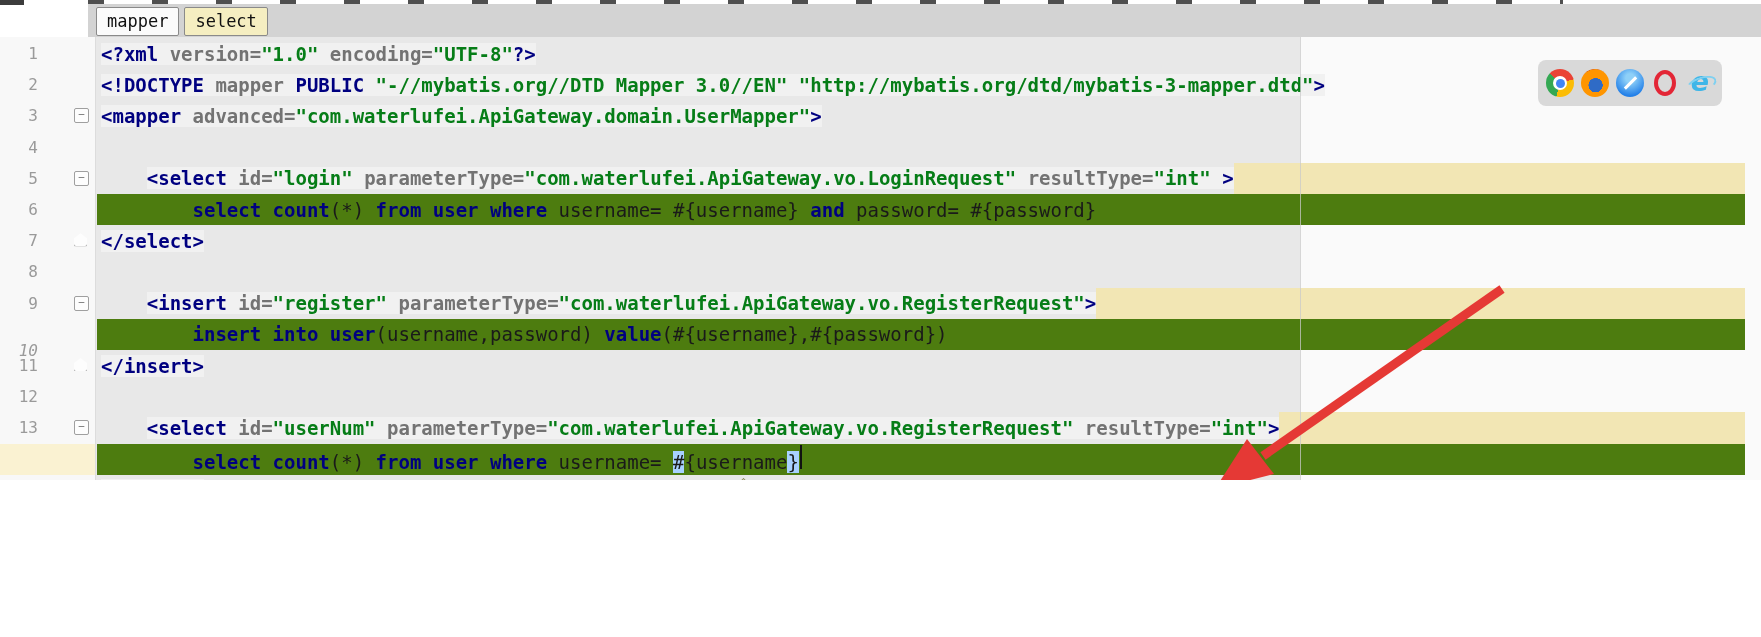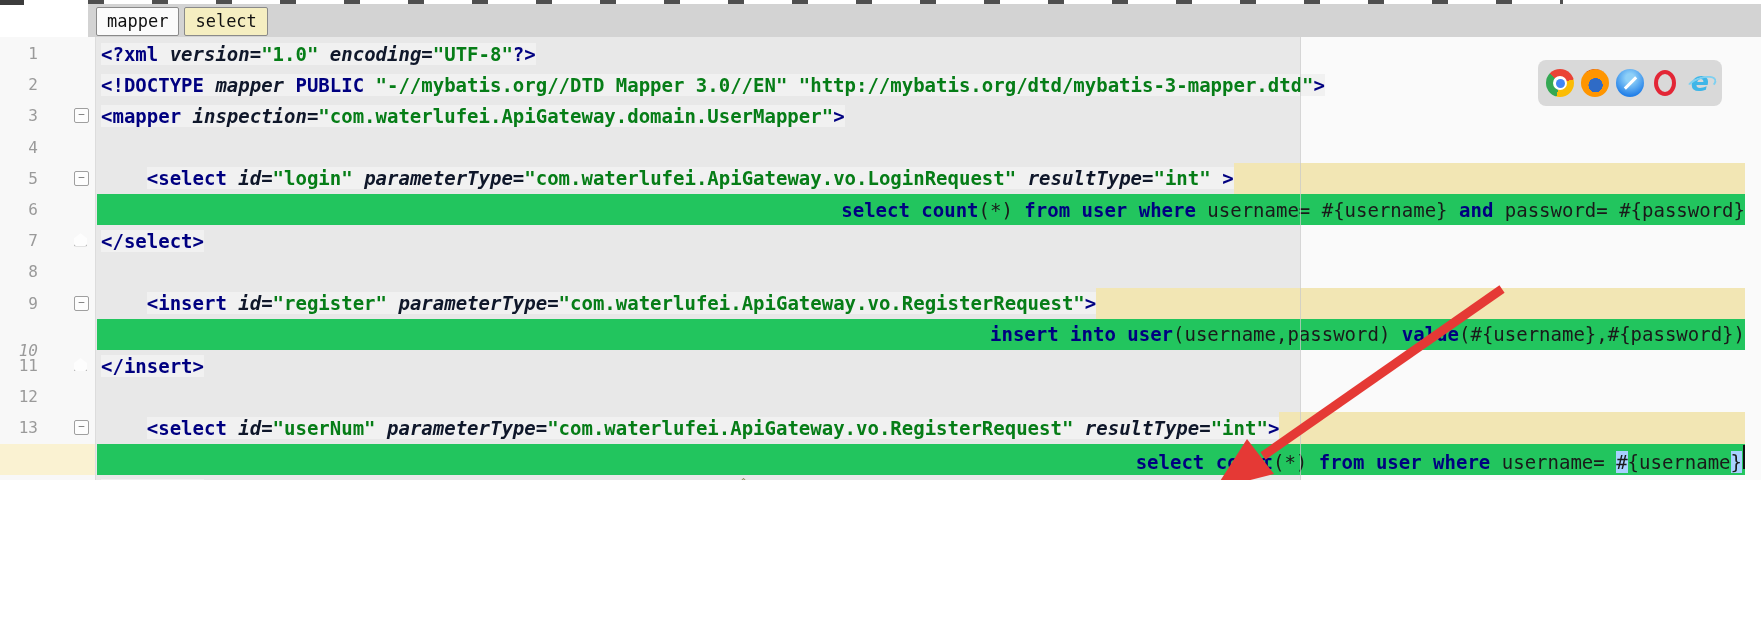--- a/index.html
+++ b/index.html
@@ -28,25 +28,25 @@
   .fold{position:absolute;left:74px;width:13px;height:13px;border:1px solid #9f9f9f;
         background:#fdfdfd;border-radius:2px;color:#7c7c7c;font-size:11px;line-height:11px;
         text-align:center;z-index:2;}
   .fold.end{border:none;background:#fdfdfd;outline:1px solid #9f9f9f;
             clip-path:polygon(50% 0,100% 38%,100% 100%,0 100%,0 38%);}
   .gutter-tint{position:absolute;left:0;width:95px;height:31px;background:#faf2d2;z-index:1;}
   
   .row{position:absolute;left:97px;width:1648px;height:31.2px;display:flex;align-items:center;
        white-space:pre;font-size:19px;font-weight:bold;z-index:2;padding-left:4px;
        box-sizing:border-box;cursor:text;}
-  .row.bg-f{background:#22c55e;justify-content:flex-end;}
+  .row.bg-f{background:#4d7c0f;}
   .fill-y{flex:1;align-self:stretch;background:#f2e6b4;}
   .ind-y{background:#f2e6b4;align-self:stretch;display:flex;align-items:center;}
   .band{background:#f1f1f1;}
-  .tag{color:#000080;margin-top:14px;} .attr{color:#0f172a;font-style:italic;} .val{color:#067d17;} .kw{color:#000080;}
+  .tag{color:#000080;margin-top:14px;} .attr{color:#737373;} .val{color:#067d17;} .kw{color:#000080;}
   .pl{color:#1a1a1a;font-weight:normal;}
   .sel{color:#1a1a1a;font-weight:normal;background:#a8d1ff;}
   .caret{display:inline-block;width:2px;height:24px;background:#111;margin-left:1px;}
   
   .stripe-col{position:absolute;right:0;top:0;width:16px;bottom:0;background:#fbfbfb;z-index:4;}
   .stripe-block{position:absolute;left:2px;right:1px;background:#e6c200;cursor:pointer;}
   
   .bpanel{position:absolute;left:1538px;top:60px;width:184px;height:46px;background:#d9d9d9;
           border-radius:8px;z-index:5;display:flex;align-items:center;justify-content:center;gap:7px;}
   .bicon{width:28px;height:28px;border-radius:50%;position:relative;cursor:pointer;flex:0 0 auto;}
@@ -122,21 +122,21 @@
         <div class="fold end" style="top: 196.2px;"></div>
         <div class="fold" style="top: 258.6px;">−</div>
         <div class="fold end" style="top: 321px;"></div>
         <div class="fold" style="top: 383.4px;">−</div>
         <div class="fold end" style="top: 445.8px;"></div>
       </div>
     <div class="margin-guide"></div>
     <div id="code-layer">
         <div class="row" style="top: 1px;"><span class="band"><span class="tag">&lt;?xml </span><span class="attr">version=</span><span class="val">"1.0"</span><span class="tag"> </span><span class="attr">encoding=</span><span class="val">"UTF-8"</span><span class="tag">?&gt;</span></span></div>
         <div class="row" style="top: 32.2px;"><span class="band"><span class="tag">&lt;!DOCTYPE </span><span class="attr">mapper </span><span class="tag">PUBLIC </span><span class="val">"-//mybatis.org//DTD Mapper 3.0//EN" "http://mybatis.org/dtd/mybatis-3-mapper.dtd"</span><span class="tag">&gt;</span></span></div>
-        <div class="row" style="top: 63.4px;"><span class="band"><span class="tag">&lt;mapper </span><span class="attr">inspection=</span><span class="val">"com.waterlufei.ApiGateway.domain.UserMapper"</span><span class="tag">&gt;</span></span></div>
+        <div class="row" style="top: 63.4px;"><span class="band"><span class="tag">&lt;mapper </span><span class="attr">advanced=</span><span class="val">"com.waterlufei.ApiGateway.domain.UserMapper"</span><span class="tag">&gt;</span></span></div>
         <div class="row" style="top: 125.8px;"><span class="">    </span><span class="band"><span class="tag">&lt;select </span><span class="attr">id=</span><span class="val">"login"</span><span class="tag"> </span><span class="attr">parameterType=</span><span class="val">"com.waterlufei.ApiGateway.vo.LoginRequest"</span><span class="tag"> </span><span class="attr">resultType=</span><span class="val">"int"</span><span class="tag"> &gt;</span></span><span class="fill-y"></span></div>
         <div class="row bg-f" style="top: 157px;"><span class="">        </span><span><span class="kw">select count</span><span class="pl">(*) </span><span class="kw">from user where </span><span class="pl">username= #{username} </span><span class="kw">and </span><span class="pl">password= #{password}</span></span></div>
         <div class="row" style="top: 188.2px;"><span class="ind-y">    </span><span class="band"><span class="tag">&lt;/select&gt;</span></span></div>
         <div class="row" style="top: 250.6px;"><span class="">    </span><span class="band"><span class="tag">&lt;insert </span><span class="attr">id=</span><span class="val">"register"</span><span class="tag"> </span><span class="attr">parameterType=</span><span class="val">"com.waterlufei.ApiGateway.vo.RegisterRequest"</span><span class="tag">&gt;</span></span><span class="fill-y"></span></div>
         <div class="row bg-f" style="top: 281.8px;"><span class="">        </span><span><span class="kw">insert into user</span><span class="pl">(username,password) </span><span class="kw">value</span><span class="pl">(#{username},#{password})</span></span></div>
         <div class="row" style="top: 313px;"><span class="ind-y">    </span><span class="band"><span class="tag">&lt;/insert&gt;</span></span></div>
         <div class="row" style="top: 375.4px;"><span class="">    </span><span class="band"><span class="tag">&lt;select </span><span class="attr">id=</span><span class="val">"userNum"</span><span class="tag"> </span><span class="attr">parameterType=</span><span class="val">"com.waterlufei.ApiGateway.vo.RegisterRequest"</span><span class="tag"> </span><span class="attr">resultType=</span><span class="val">"int"</span><span class="tag">&gt;</span></span><span class="fill-y"></span></div>
         <div class="row bg-f" style="top: 406.6px;"><span class="">        </span><span><span class="kw">select count</span><span class="pl">(*) </span><span class="kw">from user where </span><span class="pl">username= </span><span class="sel">#</span><span class="pl">{username</span><span class="sel">}</span><span class="caret"></span></span></div>
         <div class="row" style="top: 437.8px;"><span class="ind-y">    </span><span class="band"><span class="tag">&lt;/select&gt;</span></span></div>
         <div class="row" style="top: 500.2px;"><span class="band"><span class="tag">&lt;/mapper&gt;</span></span></div>

